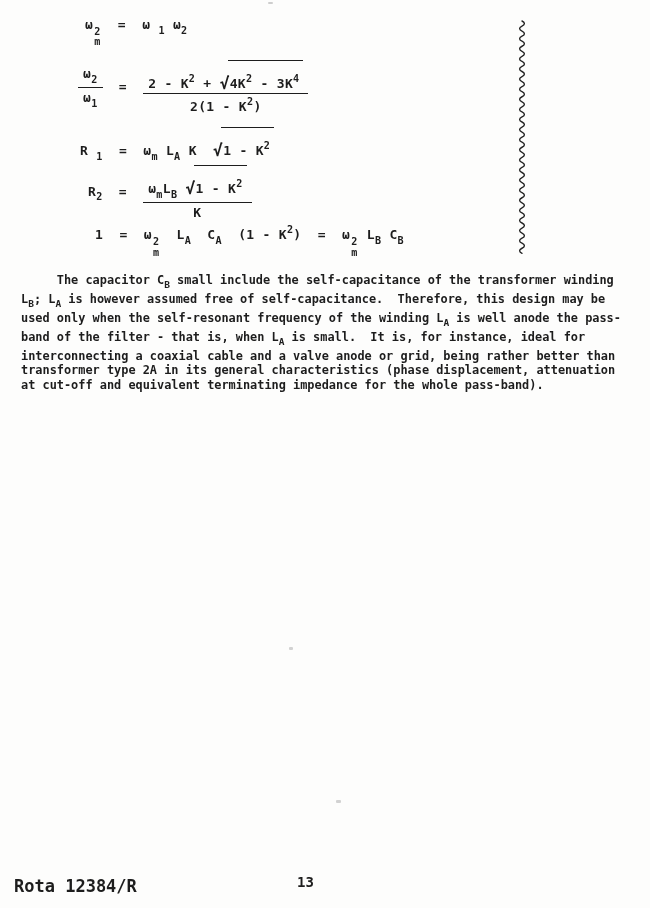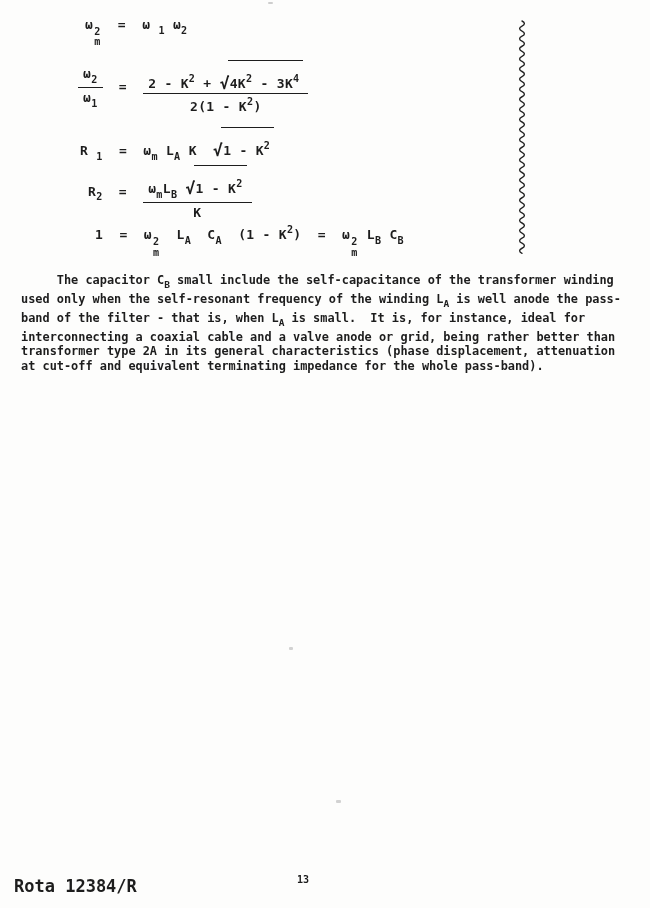--- a/index.html
+++ b/index.html
@@ -47,21 +47,21 @@
   .para {
     position: absolute; left: 21px; top: 273px; width: 612px;
     font-size: 11.9px; line-height: 14.35px; font-weight: 700;
     letter-spacing: 0;
   }
   .para-line { white-space: pre; }
   .para .sub { font-size: 0.8em; vertical-align: -0.38em; }
 
   
   .footer-ref { position: absolute; left: 14px; top: 876px; font-size: 17px; font-weight: 700; white-space: pre; }
-  .footer-page { position: absolute; left: 297px; top: 874px; font-size: 10px; font-weight: 700; }
+  .footer-page { position: absolute; left: 297px; top: 874px; font-size: 14px; font-weight: 700; }
 
   
   .artifact { position: absolute; background: #a8a8a8; border-radius: 1px; }
   .artifact.a1 { left: 268px; top: 2px; width: 5px; height: 2px; opacity: .55; }
   .artifact.a2 { left: 289px; top: 647px; width: 4px; height: 3px; opacity: .5; }
   .artifact.a3 { left: 336px; top: 800px; width: 5px; height: 3px; opacity: .5; }
 </style>
 </head>
 <body>
 
@@ -95,20 +95,21 @@
       c3.2 1.5 3.2 3.6 0 5.05 c-3.2 1.5 -3.2 3.6 0 5.05
       c3.2 1.5 3.2 3.6 0 5.05 c-3.2 1.5 -3.2 3.6 0 5.05
       c3.2 1.5 3.2 3.6 0 5.05 c-3.2 1.5 -3.2 3.6 0 5.05
       c3.2 1.5 3.2 3.6 0 5.05 c-3.2 1.5 -3.2 3.6 0 5.05
       c3.2 1.5 3.2 3.6 0 5.05 c-3.2 1.5 -3.2 3.6 0 5.05
       c3.2 1.5 3.2 3.6 0 5.05 c-3.2 1.5 -3.2 3.6 0 5.05" fill="none" stroke="#222222" stroke-width="1.4" stroke-linecap="round"></path>
   </svg>
 
   <div class="para">
       <div class="para-line"><span class="eq-text">     The capacitor C</span><span class="sub">B</span><span class="eq-text"> small include the self-capacitance of the transformer winding</span></div>
+      <div class="para-line"><span class="eq-text">L</span><span class="sub">B</span><span class="eq-text">; L</span><span class="sub">A</span><span class="eq-text"> is however assumed free of self-capacitance.  Therefore, this design may be</span></div>
       <div class="para-line"><span class="eq-text">used only when the self-resonant frequency of the winding L</span><span class="sub">A</span><span class="eq-text"> is well anode the pass-</span></div>
       <div class="para-line"><span class="eq-text">band of the filter - that is, when L</span><span class="sub">A</span><span class="eq-text"> is small.  It is, for instance, ideal for</span></div>
       <div class="para-line"><span class="eq-text">interconnecting a coaxial cable and a valve anode or grid, being rather better than</span></div>
       <div class="para-line"><span class="eq-text">transformer type 2A in its general characteristics (phase displacement, attenuation</span></div>
       <div class="para-line"><span class="eq-text">at cut-off and equivalent terminating impedance for the whole pass-band).</span></div>
     </div>
 
   <div class="footer-ref">Rota 12384/R</div>
   <div class="footer-page">13</div>
 

